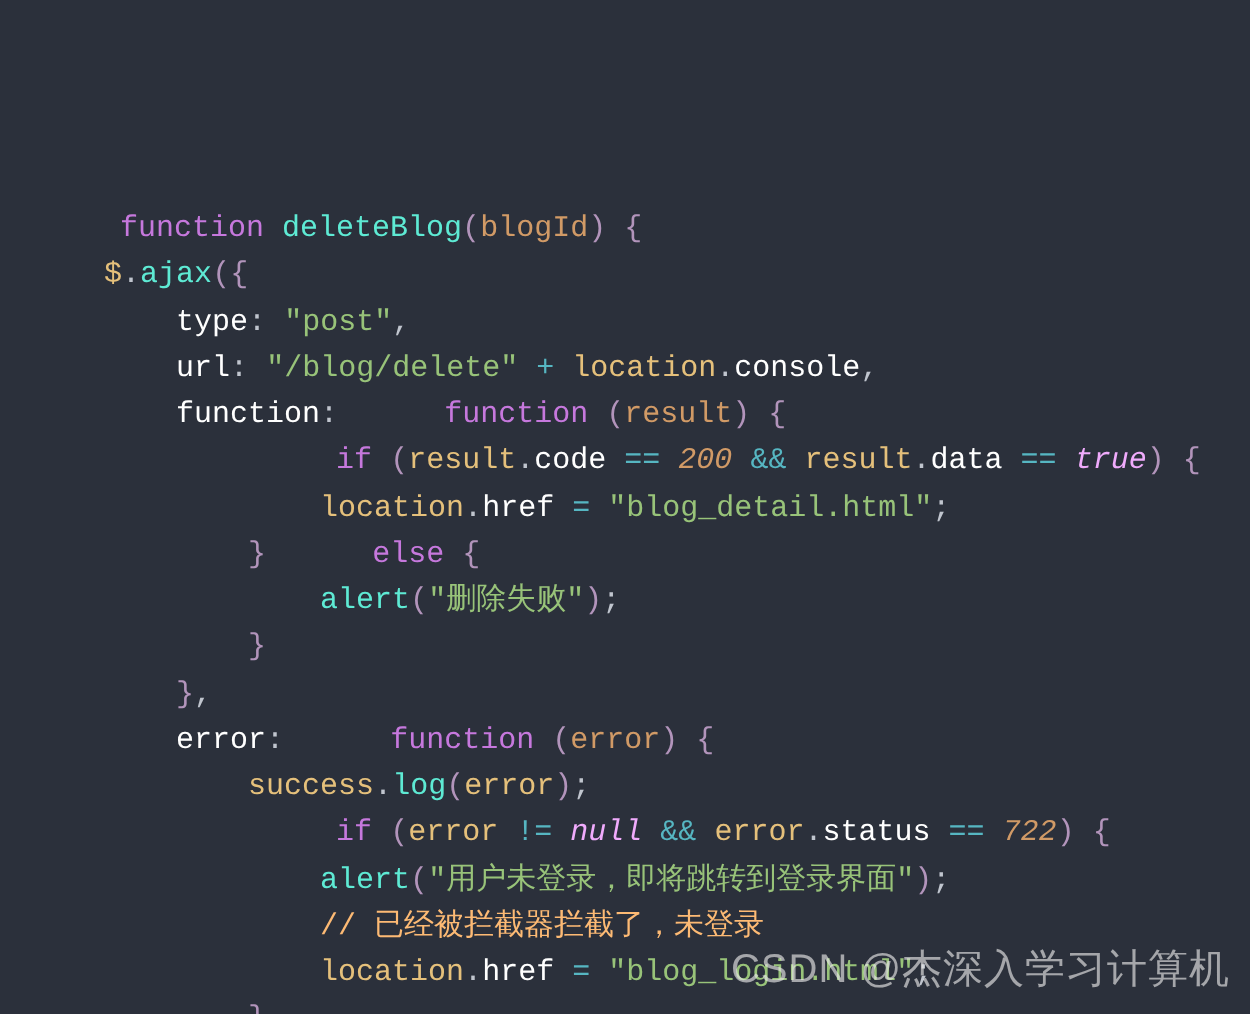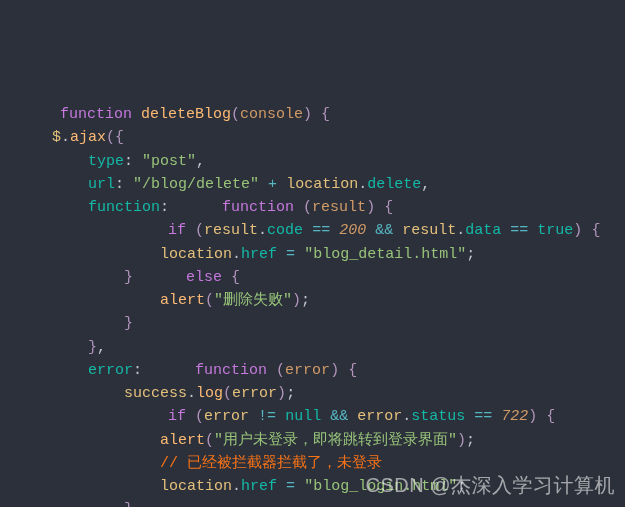--- a/index.html
+++ b/index.html
@@ -11,50 +11,50 @@
     line-height: 1.55;
     color: #c0c5ce;
     width: 625px;
     height: 507px;
     box-sizing: border-box;
     white-space: pre;
     position: relative;
     overflow: hidden;
   }
   .kw   { color: #c678dd; margin-left: 44px; }   
-  .fn   { color: #fdba74; text-align: center; }   
+  .fn   { color: #5eead4; text-align: center; }   
   .var  { color: #e5c07b; }   
   .prm  { color: #d19a66; }   
   .pn   { color: #c0c5ce; }   
   .brk  { color: #b294bb; }   
   .str  { color: #98c379; }   
   .op   { color: #56b6c2; }   
   .num  { color: #d19a66; font-style: italic; }   
-  .bool { color: #14b8a6; }   
-  .prop { color: #14b8a6; }   
-  .cmt  { color: #f97316; font-style: normal; }
+  .bool { color: #f0abfc; font-style: italic; }   
+  .prop { color: #ffffff; }   
+  .cmt  { color: #fdba74; font-style: normal; }
   .wm {
     position: absolute;
     right: 10px;
     bottom: 6px;
     color: rgba(230,230,230,0.65);
     font-family: sans-serif;
     font-size: 20px;
     letter-spacing: 0.5px;
   }
 </style>
 </head>
 <body>
 
 
 
-<div><span class="kw">function</span> <span class="fn">deleteBlog</span><span class="brk">(</span><span class="prm">console</span><span class="brk">)</span> <span class="brk">{</span>
+<div><span class="kw">function</span> <span class="fn">deleteBlog</span><span class="brk">(</span><span class="prm">blogId</span><span class="brk">)</span> <span class="brk">{</span>
     <span class="var">$</span><span class="pn">.</span><span class="fn">ajax</span><span class="brk">({</span>
         <span class="prop">type</span><span class="pn">:</span> <span class="str">"post"</span><span class="pn">,</span>
-        <span class="prop">url</span><span class="pn">:</span> <span class="str">"/blog/delete"</span> <span class="op">+</span> <span class="var">location</span><span class="pn">.</span><span class="prop">delete</span><span class="pn">,</span>
+        <span class="prop">url</span><span class="pn">:</span> <span class="str">"/blog/delete"</span> <span class="op">+</span> <span class="var">location</span><span class="pn">.</span><span class="prop">console</span><span class="pn">,</span>
         <span class="prop">function</span><span class="pn">:</span> <span class="kw">function</span> <span class="brk">(</span><span class="prm">result</span><span class="brk">)</span> <span class="brk">{</span>
             <span class="kw">if</span> <span class="brk">(</span><span class="var">result</span><span class="pn">.</span><span class="prop">code</span> <span class="op">==</span> <span class="num">200</span> <span class="op">&amp;&amp;</span> <span class="var">result</span><span class="pn">.</span><span class="prop">data</span> <span class="op">==</span> <span class="bool">true</span><span class="brk">)</span> <span class="brk">{</span>
                 <span class="var">location</span><span class="pn">.</span><span class="prop">href</span> <span class="op">=</span> <span class="str">"blog_detail.html"</span><span class="pn">;</span>
             <span class="brk">}</span> <span class="kw">else</span> <span class="brk">{</span>
                 <span class="fn">alert</span><span class="brk">(</span><span class="str">"删除失败"</span><span class="brk">)</span><span class="pn">;</span>
             <span class="brk">}</span>
         <span class="brk">}</span><span class="pn">,</span>
         <span class="prop">error</span><span class="pn">:</span> <span class="kw">function</span> <span class="brk">(</span><span class="prm">error</span><span class="brk">)</span> <span class="brk">{</span>
             <span class="var">success</span><span class="pn">.</span><span class="fn">log</span><span class="brk">(</span><span class="var">error</span><span class="brk">)</span><span class="pn">;</span>
             <span class="kw">if</span> <span class="brk">(</span><span class="var">error</span> <span class="op">!=</span> <span class="bool">null</span> <span class="op">&amp;&amp;</span> <span class="var">error</span><span class="pn">.</span><span class="prop">status</span> <span class="op">==</span> <span class="num">722</span><span class="brk">)</span> <span class="brk">{</span>

